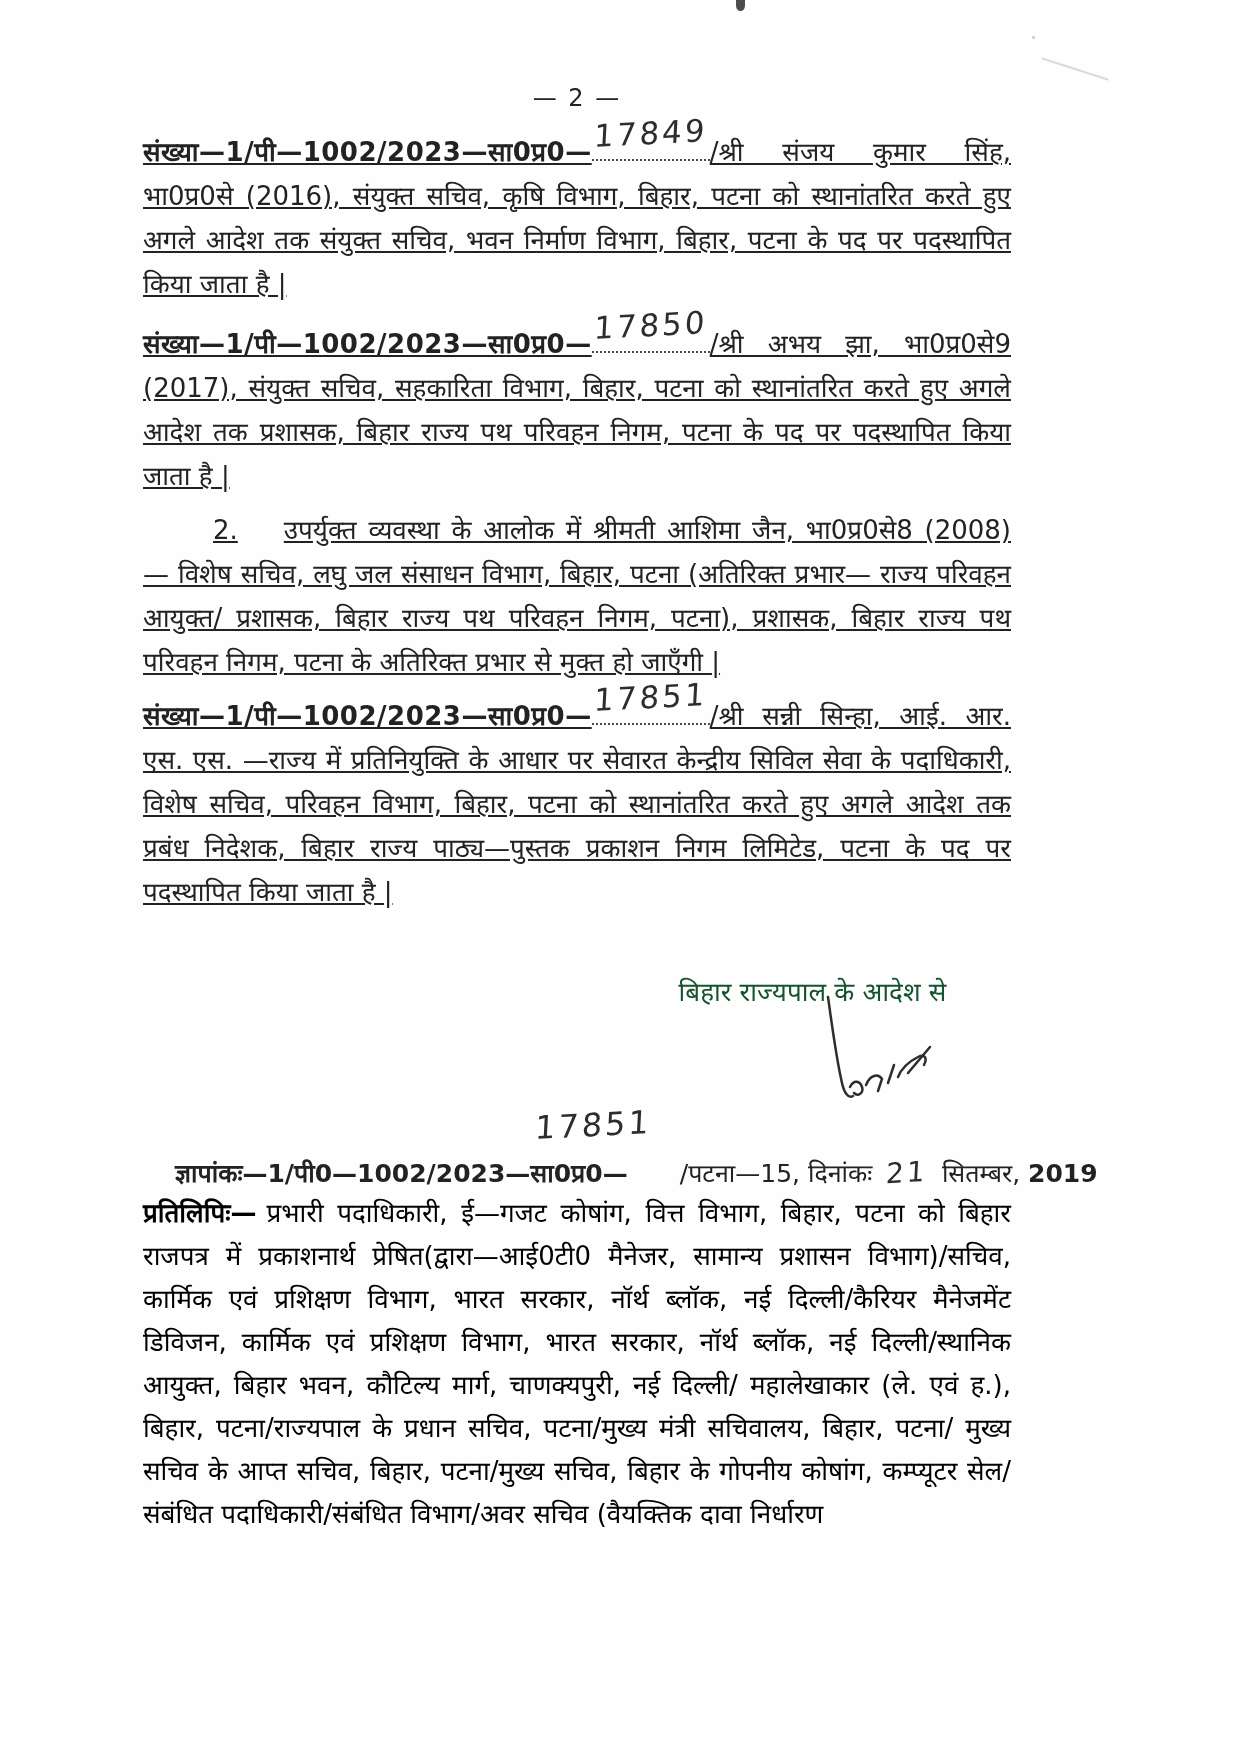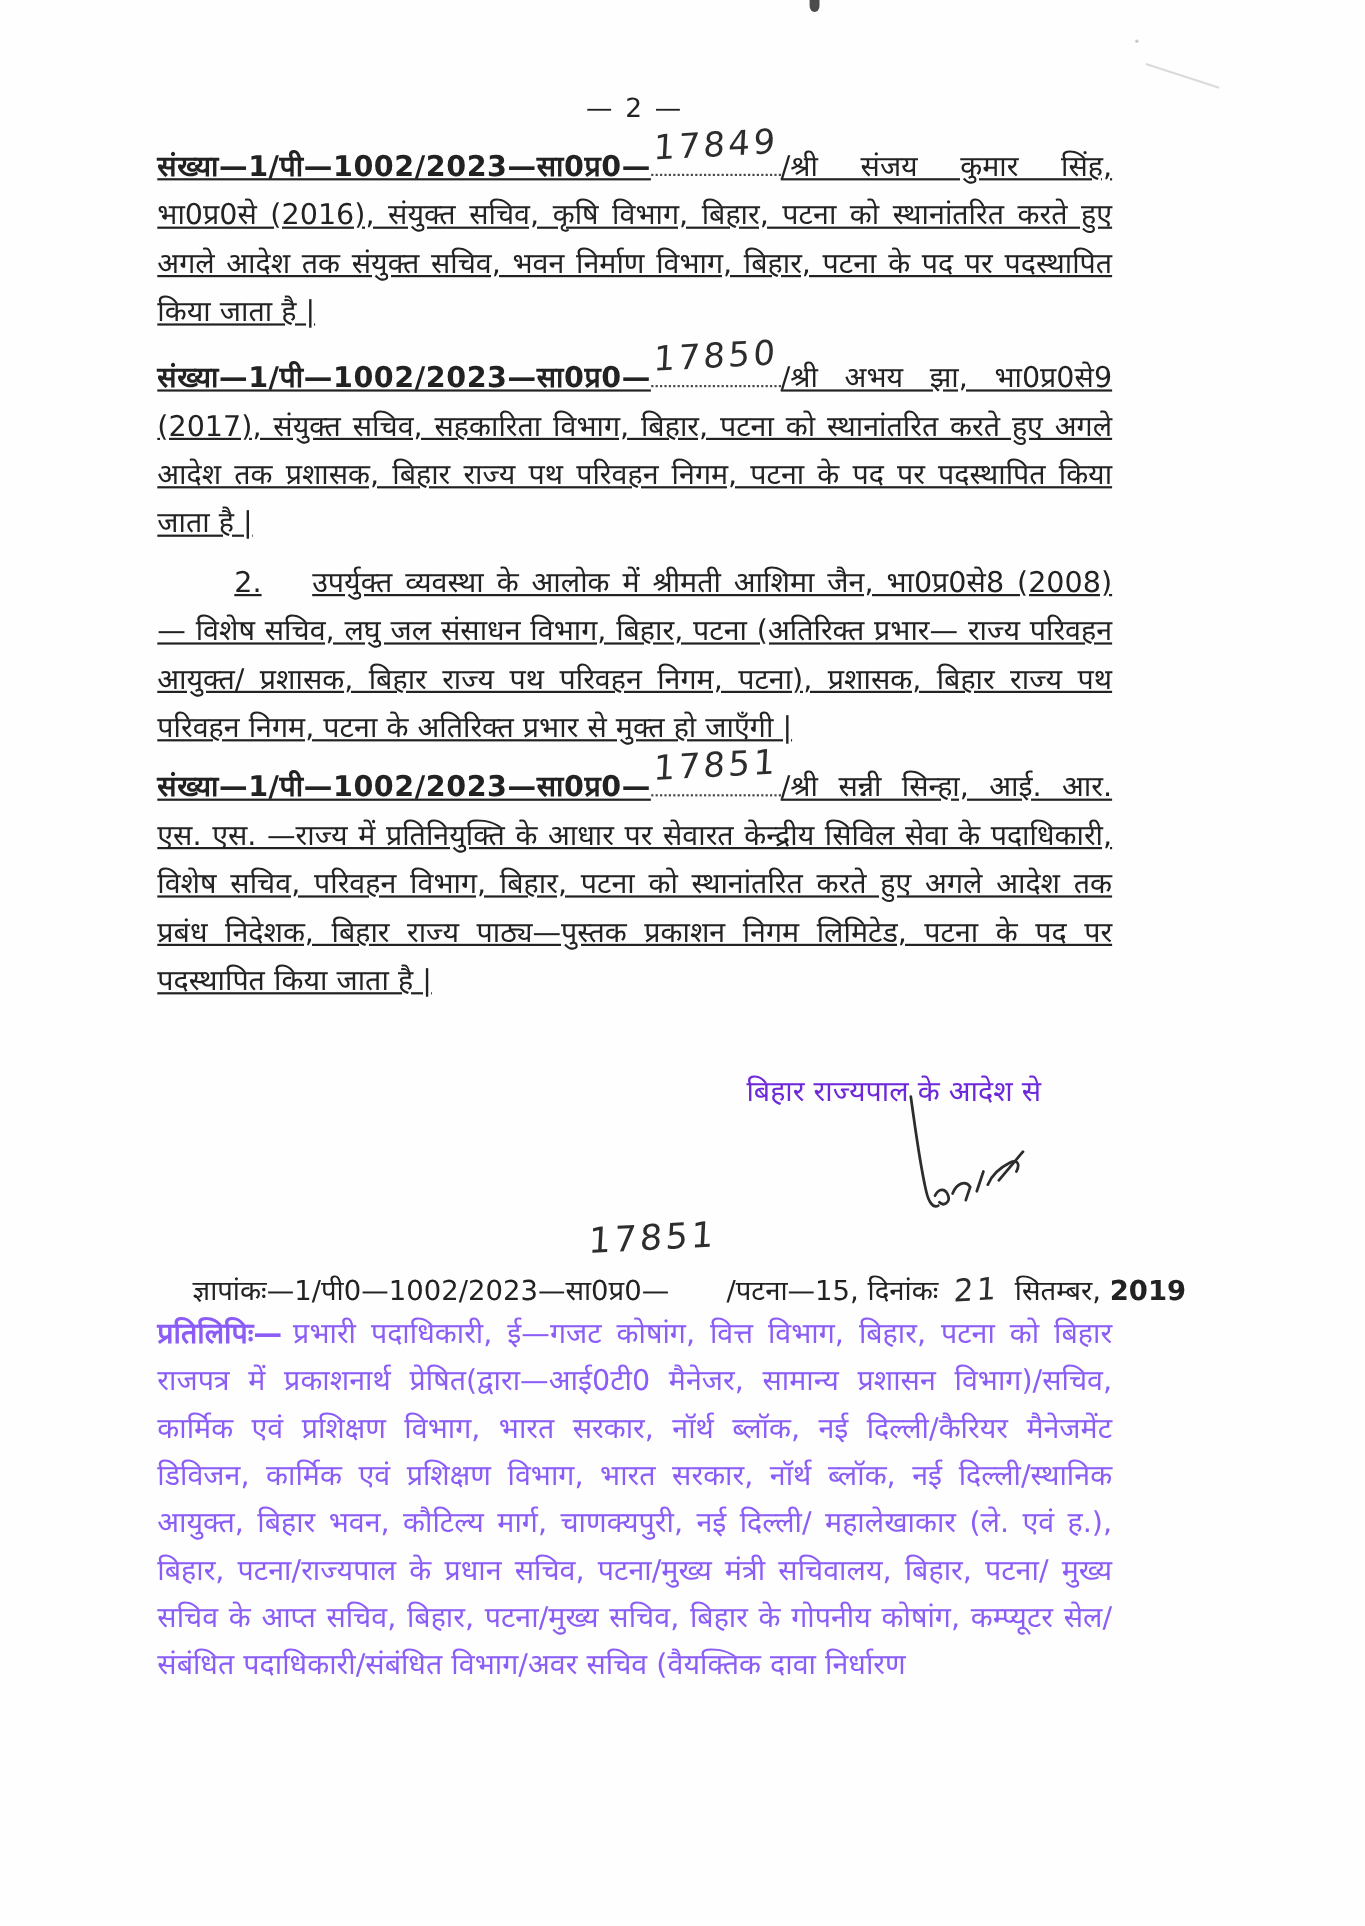--- a/index.html
+++ b/index.html
@@ -53,21 +53,21 @@
   .fill-line .hw {
     position: absolute;
     left: 2px;
     bottom: 4px;
   }
   .numbered-first-line { text-indent: 70px; }
   .num-label { font-weight: 400; padding-right: 46px; }
   .sig-block-line {
     position: absolute;
     font-size: 26px;
-    color: #6d28d9;
+    color: #14532d;
     text-align: center;
   }
   .sig-order { top: 973px; left: 640px; width: 345px; }
   .sig-name  { top: 1072px; left: 690px; width: 280px; }
   .sig-desig { top: 1110px; left: 690px; width: 300px; }
   .sig-squiggle {
     position: absolute;
     top: 995px; left: 790px;
     width: 150px; height: 115px;
   }
@@ -77,31 +77,31 @@
     font-size: 32px;
   }
   .memo-line {
     position: absolute;
     top: 1152px; left: 175px; width: 845px;
     font-size: 25px;
     line-height: 42px;
     color: #222;
     white-space: nowrap;
   }
-  .memo-line .prefix { font-weight: 400; margin-top: 28px; }
+  .memo-line .prefix { font-weight: 700; margin-top: 28px; }
   .memo-gap { display: inline-block; width: 52px; }
   .memo-line .hw { font-size: 28px; margin: 0 6px; }
   .memo-line .bold { font-weight: 700; }
   .copy-block {
     position: absolute;
     top: 1192px; left: 143px; width: 868px;
     font-size: 26px;
     line-height: 43px;
     text-align: justify;
-    color: #8b5cf6;
+    color: #000000;
   }
   .copy-block .label { font-weight: 700; padding-right: 10px; }
   
   .artifact-top-mark {
     position: absolute;
     top: 0; left: 736px;
     width: 9px; height: 11px;
     background: #4c4c4c;
     border-radius: 0 0 50% 50%;
   }

